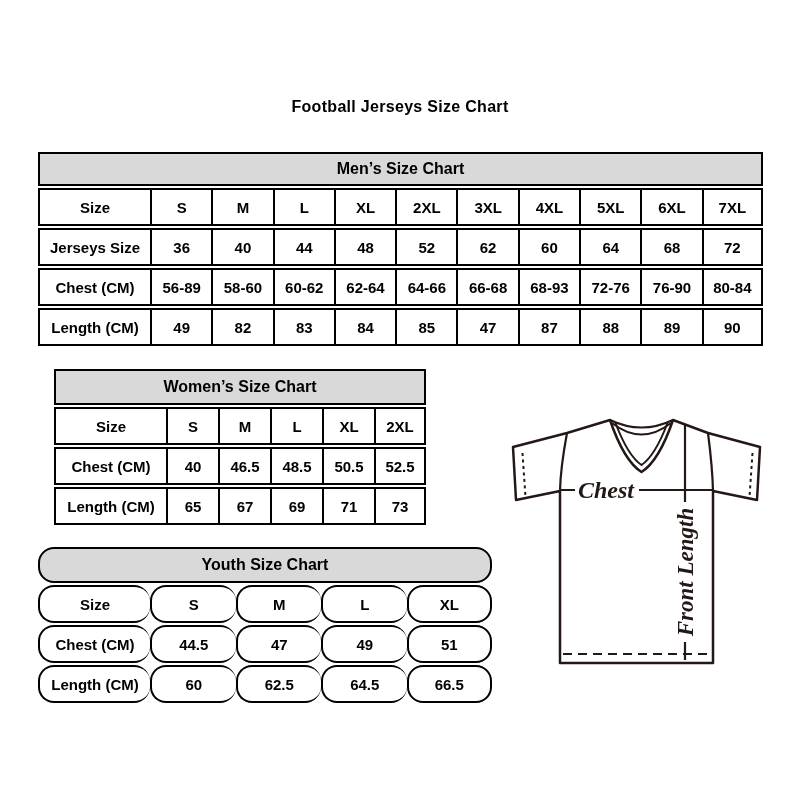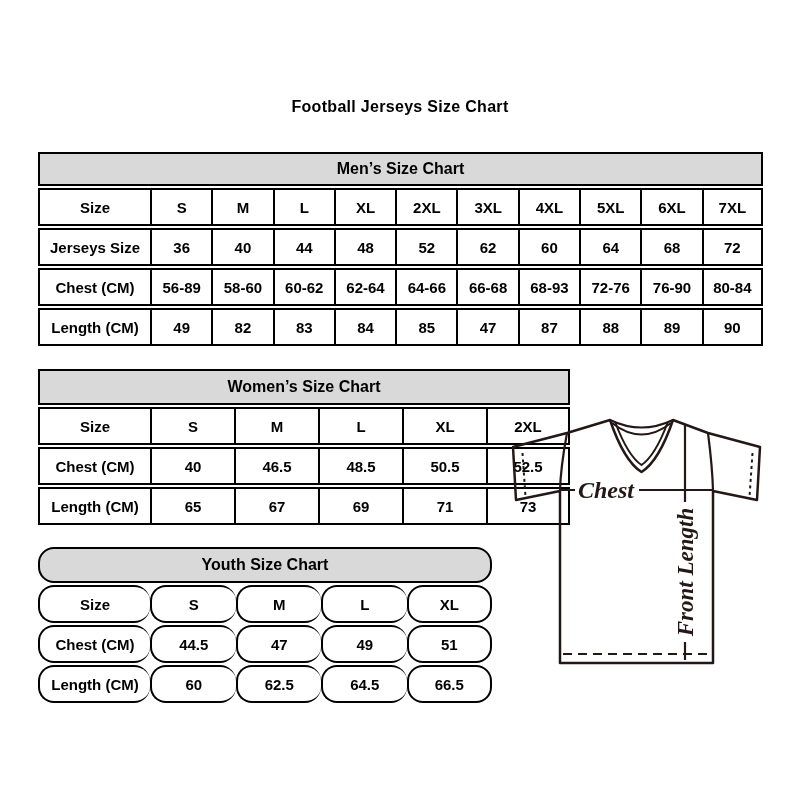--- a/index.html
+++ b/index.html
@@ -20,21 +20,21 @@
     font-weight:bold;font-size:15px;color:#000;
     border-top:2px solid var(--border);border-bottom:2px solid var(--border);
     border-left:2px solid var(--border);
   }
   table.size-table td:last-child{border-right:2px solid var(--border);}
   table.size-table td.ttl{
     background:var(--hdrbg);font-size:16px;border-right:2px solid var(--border);
   }
   col.c-lbl{width:112px;}
   #men-table{left:38px;top:150px;width:725px;}
-  #women-table{left:38px;top:367px;width:532px;}
+  #women-table{left:54px;top:367px;width:372px;}
   #youth-table{left:38px;top:545px;width:454px;}
   #men-table td{height:38px;}   #men-table td.ttl{height:34px;}
   #women-table td{height:38px;} #women-table td.ttl{height:36px;}
   #youth-table td{height:38px;border-radius:16px;} #youth-table td.ttl{height:36px;}
   .jersey-wrap{position:absolute;left:505px;top:413px;width:265px;height:260px;}
   .jersey-wrap svg{display:block;width:265px;height:260px;}
   .j-line{fill:none;stroke:var(--jline);}
   .j-text{
     font-family:"Liberation Serif",serif;font-style:italic;font-weight:bold;
     fill:var(--jline);

